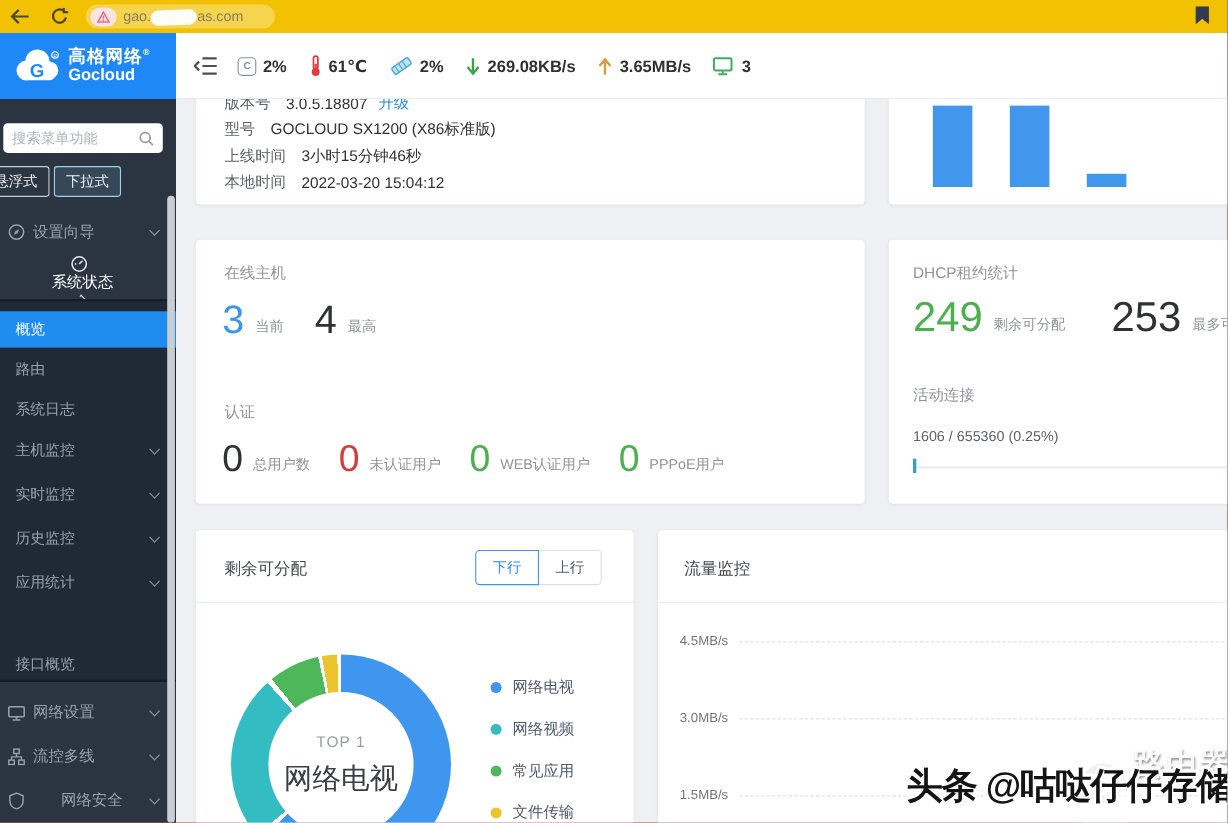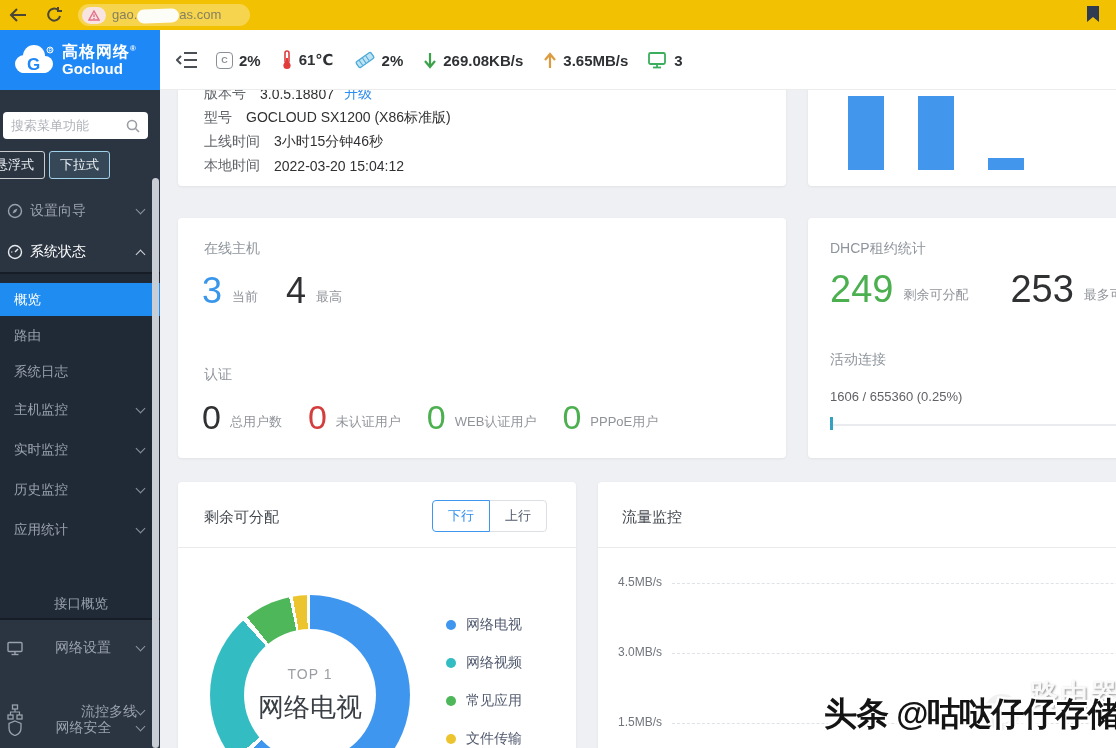--- a/index.html
+++ b/index.html
@@ -33,21 +33,21 @@
   .sidebar { position:absolute; left:0; top:90px; width:160px; height:658px; background:#2b3441; color:#98a1ad; }
   .search-box { position:absolute; left:3px; top:22px; width:145px; height:27px; background:#fff; border-radius:4px; display:flex; align-items:center; padding:0 8px; }
   .search-box input { border:none; outline:none; flex:1; font-size:13px; color:#333; width:100px; font-family:inherit; background:transparent; }
   .search-box input::placeholder { color:#b0b3ba; }
   .mode-tabs { position:absolute; left:-16px; top:61px; height:28px; display:flex; }
   .mode-tab { height:28px; padding:0 10px; display:flex; align-items:center; font-size:13px; color:#eef2f6; border:1px solid rgba(255,255,255,.75); border-radius:3px; cursor:pointer; }
   .mode-tab.active { border-color:#9fd2e8; background:rgba(130,195,230,.14); margin-left:4px; }
   .menu-row { position:absolute; left:0; width:160px; height:40px; display:flex; align-items:center; padding:0 16px 0 6px; cursor:pointer; font-size:14px; }
   .menu-row .ic { width:18px; display:flex; justify-content:center; margin-right:6px; }
   .menu-row .lbl { flex:1; }
-  .menu-row.active { color:#fff; }
+  .menu-row.active { color:#fff;flex-direction:column; }
   .submenu { position:absolute; left:0; top:182px; width:160px; height:348px; background:#202936; border-top:2px solid #171d27; border-bottom:2px solid #171d27; }
   .sub-item { position:absolute; left:0; width:160px; height:36px; display:flex; align-items:center; padding:0 16px 0 14px; font-size:13.5px; cursor:pointer; }
   .sub-item .lbl { flex:1;font-family:Liberation Mono, monospace; }
   .sub-item.selected { background:#1e8cf0; color:#fff; height:33px; }
   .chev { display:inline-block; width:7px; height:7px; border-right:1.6px solid #8b95a3; border-bottom:1.6px solid #8b95a3; transform:rotate(45deg); margin-top:-3px; }
   .chev.up { transform:rotate(-135deg); margin-top:4px; border-color:#cfd6de; }
   .side-scrollbar { position:absolute; left:152px; top:88px; width:7px; height:570px; background:#c9cdd4; border-radius:4px; cursor:pointer; }
 
   
   .main { position:absolute; left:160px; top:90px; width:956px; height:658px; background:#eef0f3; overflow:hidden; }
@@ -277,37 +277,37 @@
           <span class="chev"></span>
         </div>
       <div class="sub-item" style="top:238px;">
           <span class="lbl">应用统计</span>
           <span class="chev"></span>
         </div>
       <div class="sub-item" style="top:198px;">
           <span class="lbl">历史监控</span>
           <span class="chev"></span>
         </div>
-      <div class="sub-item" style="top:312px;margin-left:40px;">
+      <div class="sub-item" style="top:312px;">
           <span class="lbl">接口概览</span>
         </div>
     </div>
 
-    <div class="menu-row" style="top:538px;gap:25px;">
+    <div class="menu-row" style="top:538px;">
       <span class="ic">
         <svg width="16" height="15" viewBox="0 0 16 15">
             <rect x="1" y="1.5" width="14" height="9" rx="1" fill="none" stroke="#98a1ad" stroke-width="1.4"></rect>
             <line x1="8" y1="10.5" x2="8" y2="13" stroke="#98a1ad" stroke-width="1.4"></line>
             <line x1="4.5" y1="13.5" x2="11.5" y2="13.5" stroke="#98a1ad" stroke-width="1.4"></line>
           </svg>
       </span>
       <span class="lbl">网络设置</span>
       <span class="chev"></span>
     </div>
-    <div class="menu-row" style="top:602px;text-align:right;">
+    <div class="menu-row" style="top:578px;">
       <span class="ic">
         <svg width="16" height="16" viewBox="0 0 16 16">
             <rect x="5.5" y="1" width="5" height="4" fill="none" stroke="#98a1ad" stroke-width="1.3"></rect>
             <rect x="1" y="11" width="5" height="4" fill="none" stroke="#98a1ad" stroke-width="1.3"></rect>
             <rect x="10" y="11" width="5" height="4" fill="none" stroke="#98a1ad" stroke-width="1.3"></rect>
             <path d="M8 5 V8 M3.5 11 V8 H12.5 V11" fill="none" stroke="#98a1ad" stroke-width="1.2"></path>
           </svg>
       </span>
       <span class="lbl">流控多线</span>
       <span class="chev"></span>

